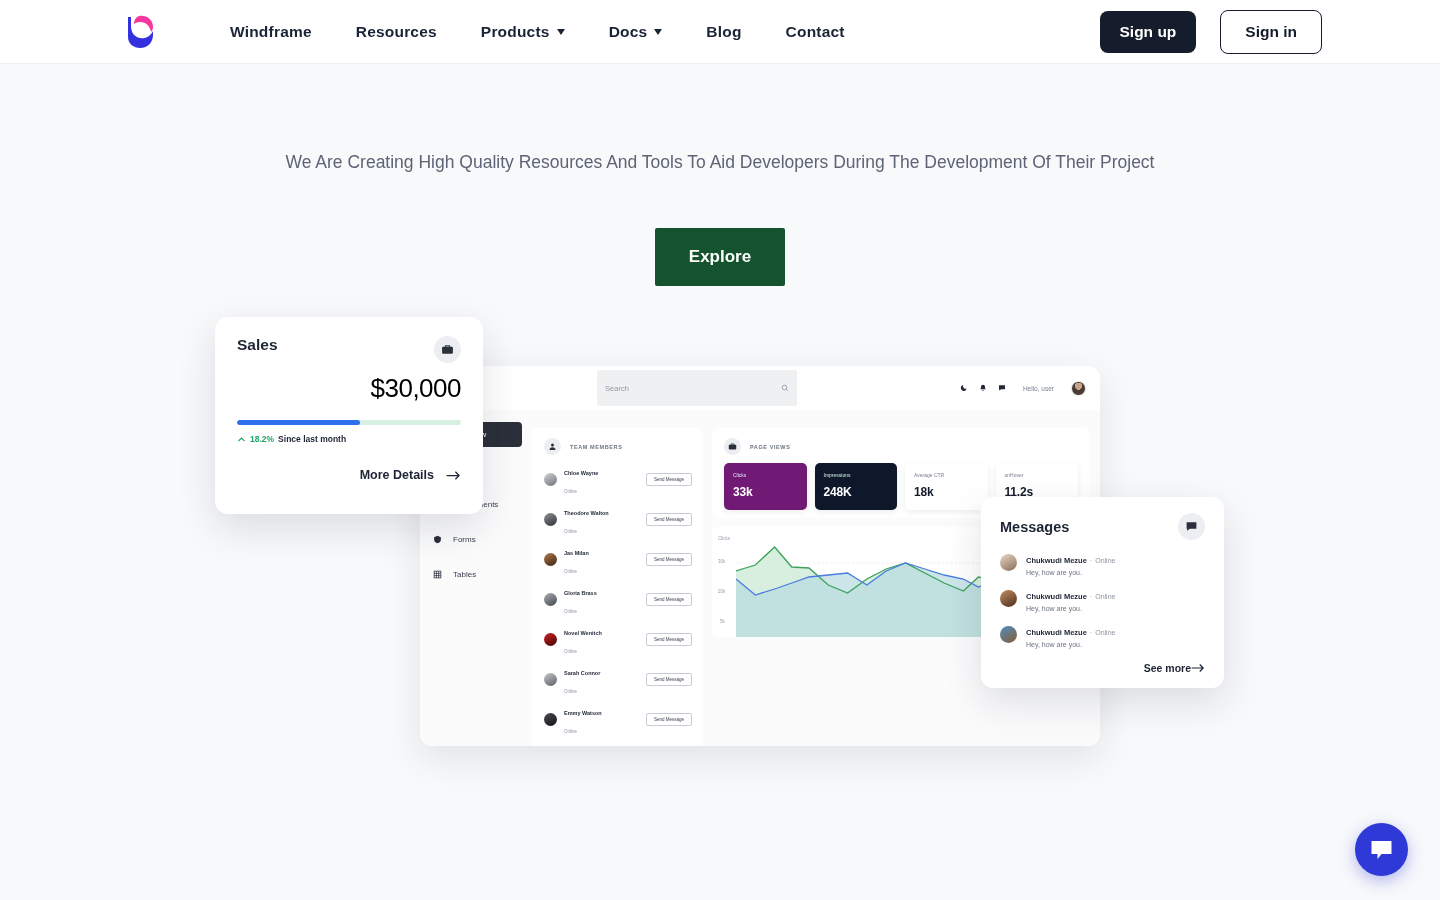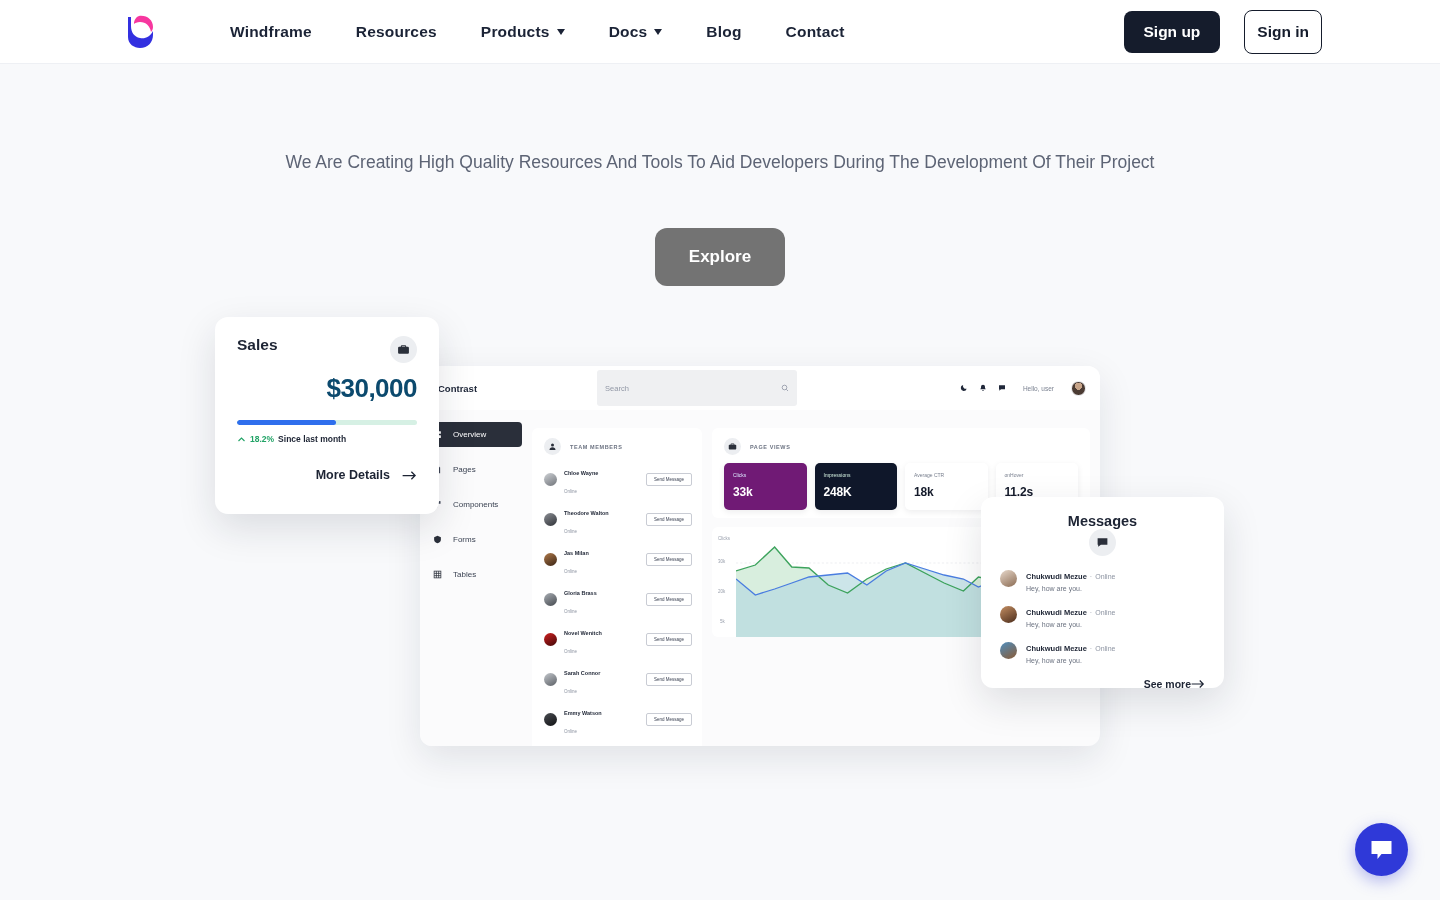--- a/index.html
+++ b/index.html
@@ -55,21 +55,21 @@
     cursor: pointer;
     font-family: inherit;
   }
   .btn-signin {
     background: #fff;
     color: #151c2c;
     border: 1.6px solid #151c2c;
     border-radius: 8px;
     font-size: 15.5px;
     font-weight: 700;
-    padding: 12px 12px;
+    padding: 12px 24px;
     cursor: pointer;
     font-family: inherit;
   }
 
   
   .hero { text-align: center; padding-top: 62px; }
   .hero h1 {
     font-size: 65px;
     line-height: 74px;
     font-weight: 700;
@@ -80,55 +80,55 @@
   }
   .hero p {
     margin-top: 22px;
     font-size: 17.5px;
     line-height: 28px;
     color: #5d6475;
     font-weight: 400;
   }
   .explore-btn {
     margin-top: 52px;
-    background: #737373;
+    background: #14532d;
     color: #fff;
     border: none;
-    border-radius: 12px;
+    border-radius: 2px;
     font-size: 17px;
     font-weight: 700;
     padding: 19px 34px;
     cursor: pointer;
     font-family: inherit;
   }
 
   
   .stage { position: relative; width: 1440px; height: 420px; margin-top: 30px; }
 
   .card-shadow { box-shadow: 0 14px 38px rgba(22,28,45,.13); }
 
   
   .sales-card {
     position: absolute;
     left: 215px; top: 1px;
-    width: 224px; height: 197px;
+    width: 268px; height: 197px;
     background: #fff;
     border-radius: 13px;
     padding: 19px 22px;
     z-index: 30;
   }
   .sales-top { display: flex; align-items: flex-start; justify-content: space-between; }
   .sales-title { font-size: 15.5px; font-weight: 700; color: #1d2434; }
   .icon-circle {
     width: 27px; height: 27px; border-radius: 50%;
     background: #eceef1; display: flex; align-items: center; justify-content: center;
   }
   .sales-amount {
-    text-align: right; font-size: 26px; font-weight: 700;
-    margin-top: 10px; color: #0c4a6e; letter-spacing: -.5px;
+    text-align: right; font-size: 26px; font-weight: 400;
+    margin-top: 10px; color: #000000; letter-spacing: -.5px;
   }
   .sales-bar { margin-top: 16px; height: 5px; border-radius: 4px; background: #d6f0e4; overflow: hidden; }
   .sales-bar > i { display: block; height: 100%; background: #2f6fed; border-radius: 4px; }
   .sales-sub { margin-top: 9px; display: flex; align-items: center; gap: 4px; font-size: 8.5px; }
   .pct { color: #21a366; font-weight: 700; }
   .pct-label { color: #1d2434; font-weight: 700; }
   .sales-more {
     margin-top: 24px; display: flex; align-items: center; justify-content: flex-end;
     gap: 12px; font-size: 12.5px; font-weight: 700; color: #1d2434; cursor: pointer;
   }
@@ -207,21 +207,21 @@
 
   .area-card { background: #fff; border-radius: 6px; overflow: hidden; position: relative; }
   .ax-lbl { position: absolute; font-size: 4.5px; color: #9aa0ad; }
 
   
   .msg-card {
     position: absolute; right: 216px; top: 497px;
     width: 243px; height: 191px; background: #fff; border-radius: 12px;
     padding: 16px 19px; z-index: 40;
   }
-  .msg-head { display: flex; align-items: center; justify-content: space-between; flex-direction: column; }
+  .msg-head { display: flex; align-items: center; justify-content: space-between; }
   .msg-title { font-size: 14.5px; font-weight: 700; color: #1d2434; }
   .msg-row { display: flex; align-items: center; gap: 9px; margin-top: 9px; }
   .msg-av { width: 17px; height: 17px; border-radius: 50%; flex: 0 0 17px; }
   .msg-name { font-size: 7.5px; font-weight: 700; color: #1d2434; }
   .msg-dot { color: #aeb3be; font-size: 7px; margin: 0 3px; }
   .msg-on { font-size: 7px; color: #8d94a2; }
   .msg-prev { font-size: 7px; color: #6b7280; margin-top: 2px; }
   .msg-more {
     margin-top: 14px; display: flex; align-items: center; justify-content: flex-end;
     font-size: 10.5px; font-weight: 700; color: #1d2434; cursor: pointer;

